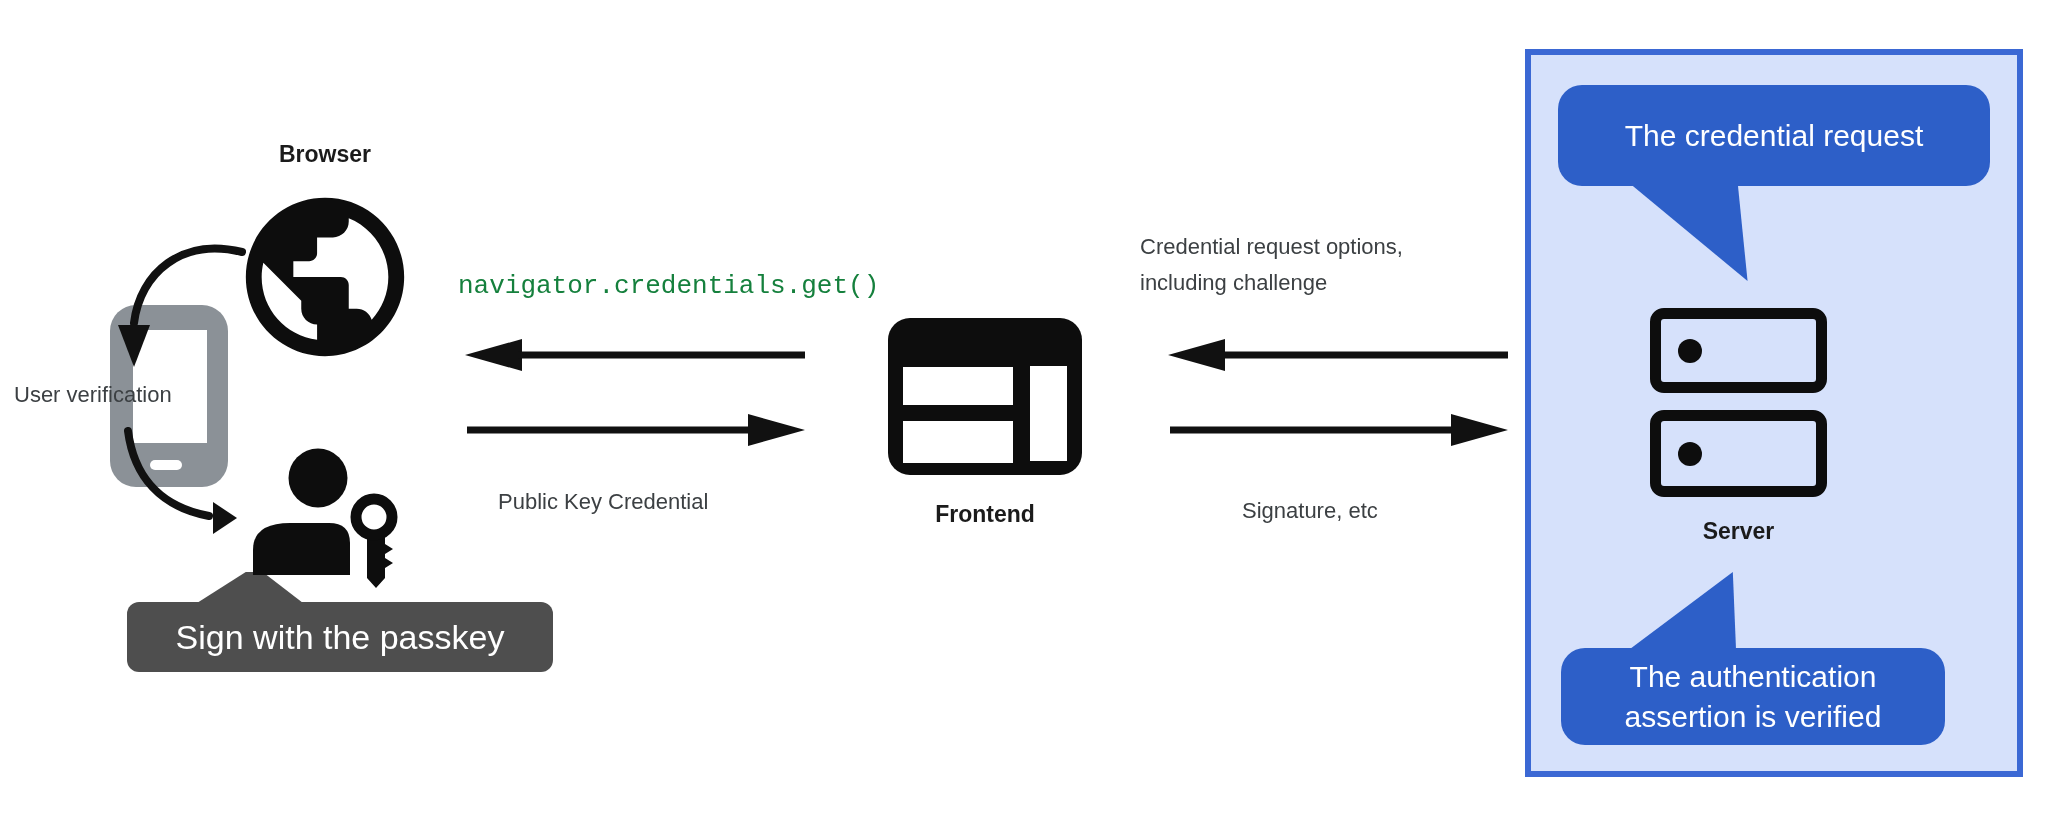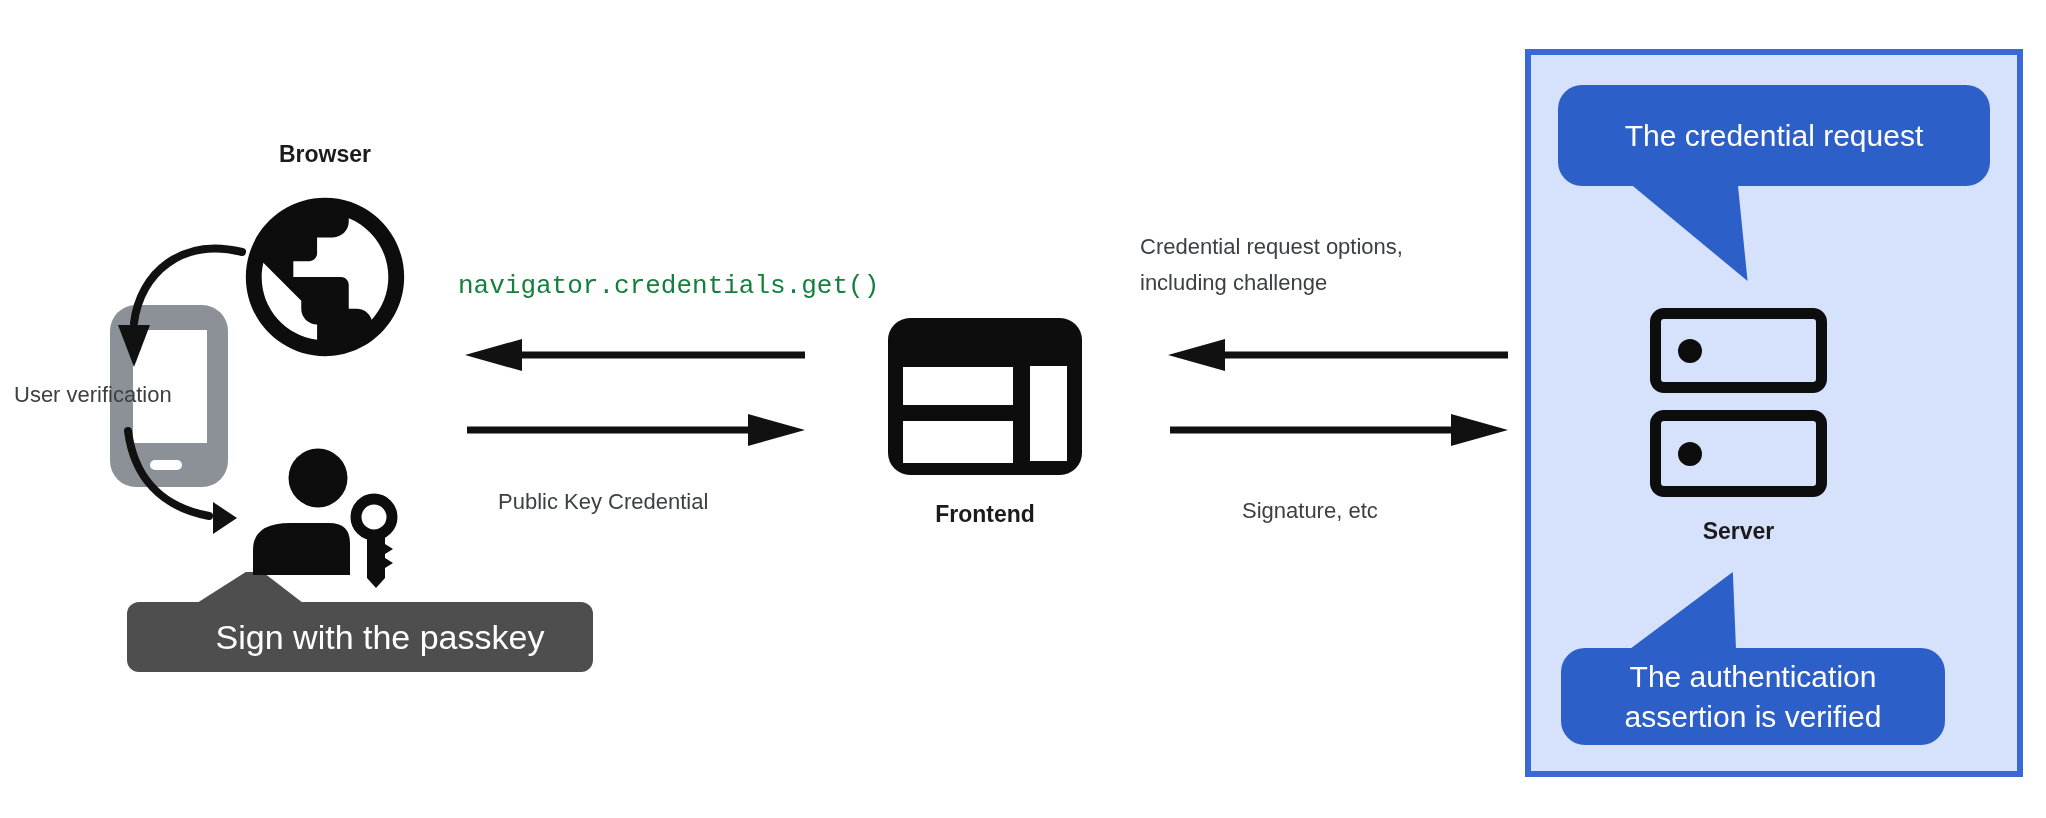--- a/index.html
+++ b/index.html
@@ -36,21 +36,21 @@
   }
   .phone .dash{
     position:absolute;left:40px;top:155px;width:32px;height:10px;
     border-radius:5px;background:#ffffff;
   }
 
   
   .badge{
     left:127px;top:602px;width:426px;height:70px;
     background:#4e4e4e;border-radius:12px;
-    display:flex;align-items:center;justify-content:center;padding-left:40px;
+    display:flex;align-items:center;justify-content:center;
   }
   .badge span{
     color:#ffffff;font-size:34px;white-space:nowrap;
   }
   .badge-tent{
     left:197px;top:572px;width:106px;height:31px;
     background:#4e4e4e;
     clip-path:polygon(0% 100%, 46% 0%, 62% 0%, 100% 100%);
   }
 

